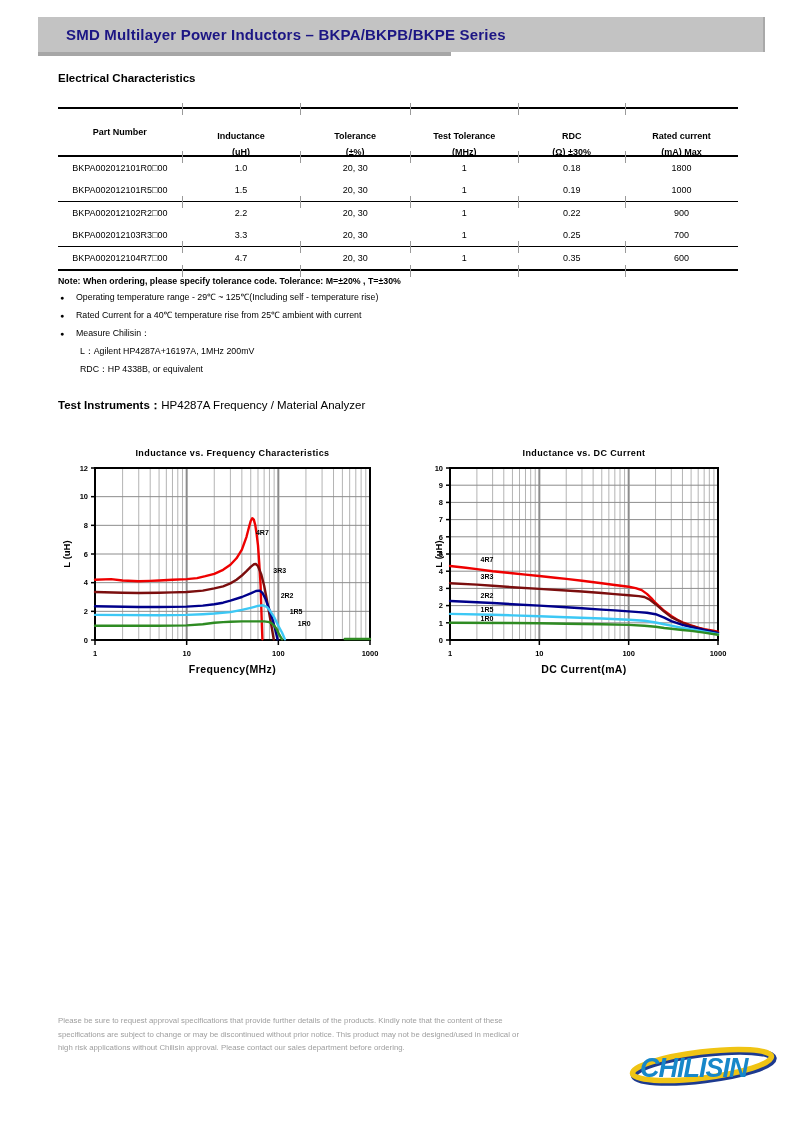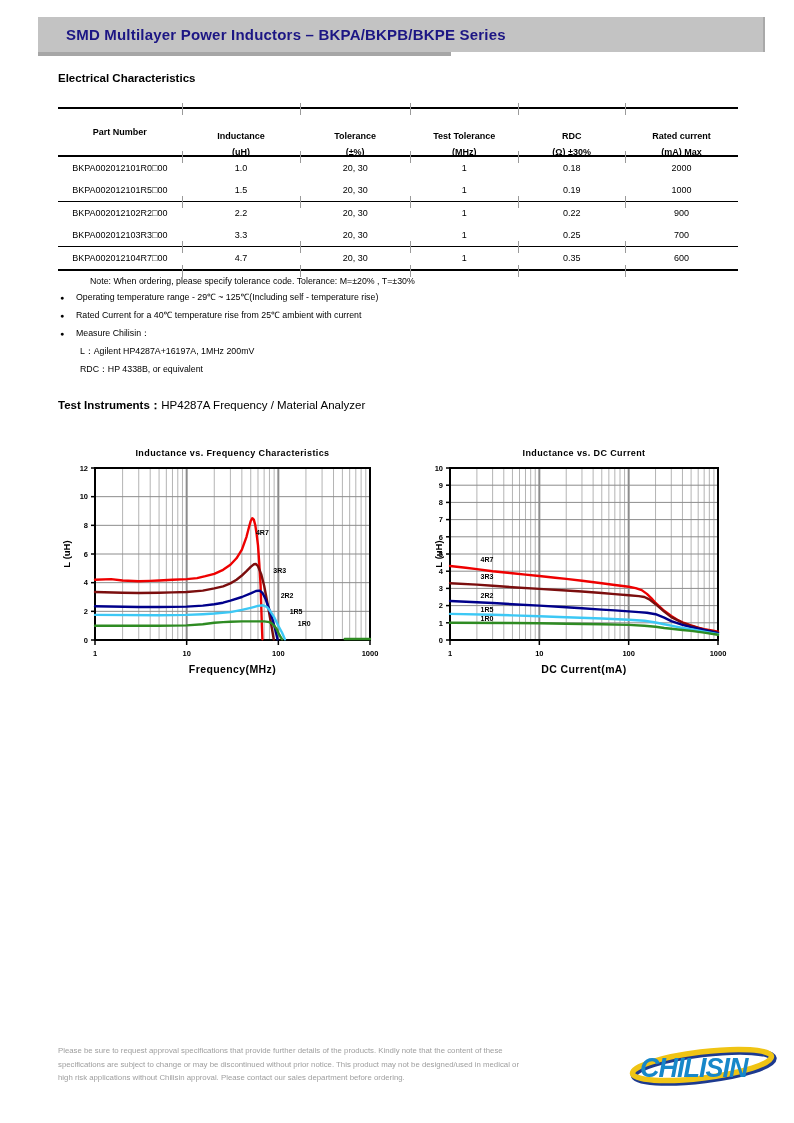--- a/index.html
+++ b/index.html
@@ -23,38 +23,38 @@
   .erow { display:grid; grid-template-columns:18.2% 17.4% 16.2% 15.9% 15.7% 16.6%; }
   .erow .cell { text-align:center; }
   .erow.hdr { font-weight:bold; }
   .erow.hdr .cell { padding-top:19px; height:46px; }
   .erow.hdr .cell div { line-height:16px; }
   .erow.hdr .cell.single { display:flex; align-items:center; justify-content:center; padding-top:0; }
   .erow.data .cell { line-height:22px; height:22px; }
 
   
   .notes { position:absolute; left:58px; top:276px; width:660px; font-size:8.8px; }
-  .note-bold { font-weight:normal; margin-bottom:6px;margin-left:32px; }
+  .note-bold { font-weight:bold; margin-bottom:6px; }
   .bullet-row { display:flex; align-items:flex-start; margin-bottom:7px; }
   .bullet-row .dot { font-size:7px; width:18px; padding-left:2px; line-height:11px; }
   .bullet-row .btext { line-height:11px; }
   .sub-line { padding-left:22px; line-height:11px; margin-bottom:7px; }
 
   
   .test-instr { position:absolute; left:58px; top:398px; font-size:11.5px; }
   .test-instr .lbl { font-weight:bold; }
 
   
   .chart-box { position:absolute; top:443px; }
   .chart-left { left:58px; }
   .chart-right { left:430px; }
   svg text { font-family:"Liberation Sans", sans-serif; }
 
   
-  .footer-disclaimer { position:absolute; left:58px; top:1044px; width:580px;
+  .footer-disclaimer { position:absolute; left:58px; top:1014px; width:580px;
     font-size:7.8px; color:#9e9e9e; }
   .footer-disclaimer div { line-height:13.5px; }
   .logo-box { position:absolute; left:628px; top:1044px; width:155px; height:58px; }
 </style>
 </head>
 <body>
 
 <div class="page">
 
   <div class="header-bar">
@@ -103,21 +103,21 @@
         <span class="tick" style="left: 51.8%;"></span>
         <span class="tick" style="left: 67.7%;"></span>
         <span class="tick" style="left: 83.4%;"></span>
       </div>
     <div class="erow data">
       <div class="cell">BKPA002012101R0□00</div>
         <div class="cell">1.0</div>
         <div class="cell">20, 30</div>
         <div class="cell">1</div>
         <div class="cell">0.18</div>
-        <div class="cell">2000</div>
+        <div class="cell">1800</div>
     </div>
     <div class="erow data">
       <div class="cell">BKPA002012101R5□00</div>
         <div class="cell">1.5</div>
         <div class="cell">20, 30</div>
         <div class="cell">1</div>
         <div class="cell">0.19</div>
         <div class="cell">1000</div>
     </div>
     <div class="rule thin">

